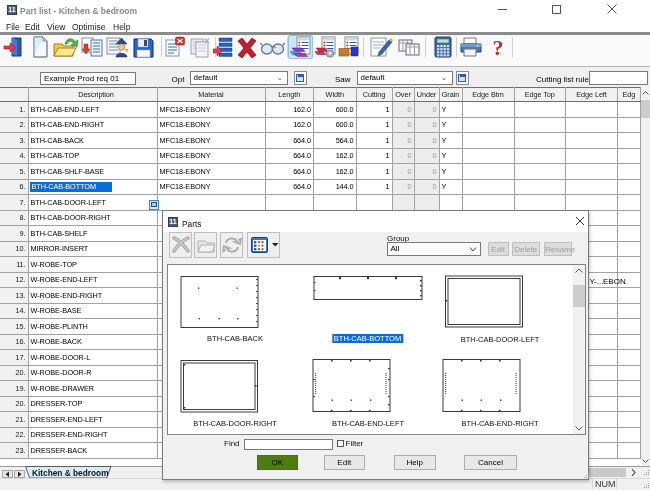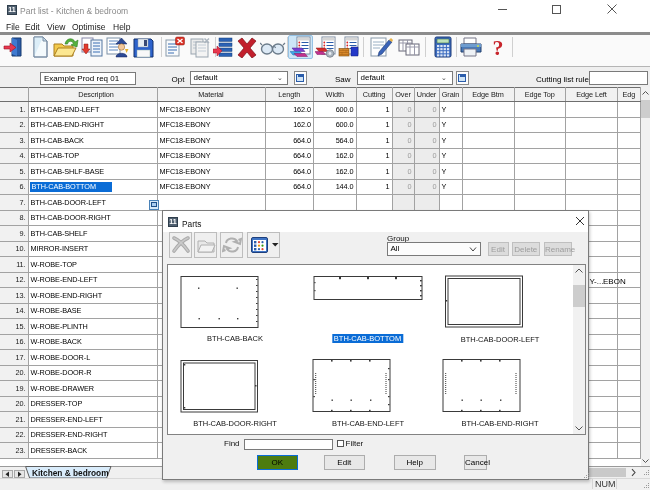--- a/index.html
+++ b/index.html
@@ -18,21 +18,21 @@
 .sep{position:absolute;top:37px;width:1px;height:20px;background:#d0d0d0}
 .ico{position:absolute;top:36px}
 .btn{position:absolute;background:#e1e1e1;border:1px solid #adadad;font-size:8px;text-align:center;color:#000}
 .dlgbtn{position:absolute;background:#efefef;border:1px solid #bdbdbd}
 .tbx{position:absolute;background:#fff;border:1px solid #7a7a7a;font-size:8px;white-space:nowrap;overflow:hidden}
 .lbl{position:absolute;font-size:8px;white-space:nowrap}
 .chev{position:absolute;font-size:7px;color:#444}
 </style></head><body>
 <div class="abs" style="left:0;top:0;width:650px;height:31px;background:#fff"></div>
 <div class="abs" style="left:7px;top:5px;width:10px;height:10px;background:#506070;border:1px solid #2f3e4c;color:#fff;font-size:7px;font-weight:bold;text-align:center;line-height:8px">11</div>
-<div class="lbl" style="left:20px;top:5.5px;font-size:8.5px;color:#8a8a8a;font-weight:normal;">Part list - Kitchen &amp; bedroom</div>
+<div class="lbl" style="left:20px;top:5.5px;font-size:8.5px;color:#8a8a8a;font-weight:bold;">Part list - Kitchen &amp; bedroom</div>
 <svg class="abs" style="left:490px;top:0" width="140" height="18">
     <line x1="8" y1="9.5" x2="17" y2="9.5" stroke="#555" stroke-width="1"></line>
     <rect x="62.5" y="5.5" width="8" height="8" fill="none" stroke="#555" stroke-width="1"></rect>
     <line x1="117.5" y1="4.5" x2="126.5" y2="13.5" stroke="#555" stroke-width="1"></line>
     <line x1="126.5" y1="4.5" x2="117.5" y2="13.5" stroke="#555" stroke-width="1"></line>
   </svg>
 <div class="lbl" style="left:6px;top:21.5px;font-size:8.5px;color:#1a1a1a;font-weight:normal;">File</div>
 <div class="lbl" style="left:25px;top:21.5px;font-size:8.5px;color:#1a1a1a;font-weight:normal;">Edit</div>
 <div class="lbl" style="left:47px;top:21.5px;font-size:8.5px;color:#1a1a1a;font-weight:normal;">View</div>
 <div class="lbl" style="left:72px;top:21.5px;font-size:8.5px;color:#1a1a1a;font-weight:normal;">Optimise</div>
@@ -806,21 +806,21 @@
 <div class="lbl" style="left:72.5px;top:207.5px;transform:translateX(-50%);font-size:7.5px;color:#111">BTH-CAB-DOOR-RIGHT</div>
 <div class="lbl" style="left:205.5px;top:207.5px;transform:translateX(-50%);font-size:7.5px;color:#111">BTH-CAB-END-LEFT</div>
 <div class="lbl" style="left:337.5px;top:207.5px;transform:translateX(-50%);font-size:7.5px;color:#111">BTH-CAB-END-RIGHT</div>
 <div class="lbl" style="left:61.5px;top:227.5px;font-size:8px;color:#111;font-weight:normal;">Find</div>
 <div class="tbx" style="left:81px;top:227.5px;width:89.5px;height:11px"></div>
 <div class="abs" style="left:174px;top:229px;width:7px;height:7px;background:#fff;border:1px solid #555"></div>
 <div class="lbl" style="left:183px;top:227.5px;font-size:8px;color:#111;font-weight:normal;">Filter</div>
 <div class="btn" style="left:94px;top:243.5px;width:41.5px;height:15.5px;line-height:14px;border-color:#0a6cd6;background:#4d7c0f">OK</div>
 <div class="btn" style="left:161px;top:243.5px;width:41.5px;height:15.5px;line-height:14px;border-color:#adadad;background:#e8e8e8">Edit</div>
 <div class="btn" style="left:231.5px;top:243.5px;width:41.5px;height:15.5px;line-height:14px;border-color:#adadad;background:#e8e8e8">Help</div>
-<div class="btn" style="left:301.5px;top:243.5px;width:23px;height:15.5px;line-height:14px;border-color:#adadad;background:#e8e8e8">Cancel</div>
+<div class="btn" style="left:301.5px;top:243.5px;width:53px;height:15.5px;line-height:14px;border-color:#adadad;background:#e8e8e8">Cancel</div>
 <svg class="abs" style="left:419px;top:260px" width="8" height="8">
       <rect x="6" y="6" width="1" height="1" fill="#9a9a9a"></rect>
       <rect x="6" y="4" width="1" height="1" fill="#9a9a9a"></rect>
       <rect x="6" y="2" width="1" height="1" fill="#9a9a9a"></rect>
       <rect x="4" y="6" width="1" height="1" fill="#9a9a9a"></rect>
       <rect x="4" y="4" width="1" height="1" fill="#9a9a9a"></rect>
       <rect x="2" y="6" width="1" height="1" fill="#9a9a9a"></rect>
     </svg>
 </div>
 </body></html>

